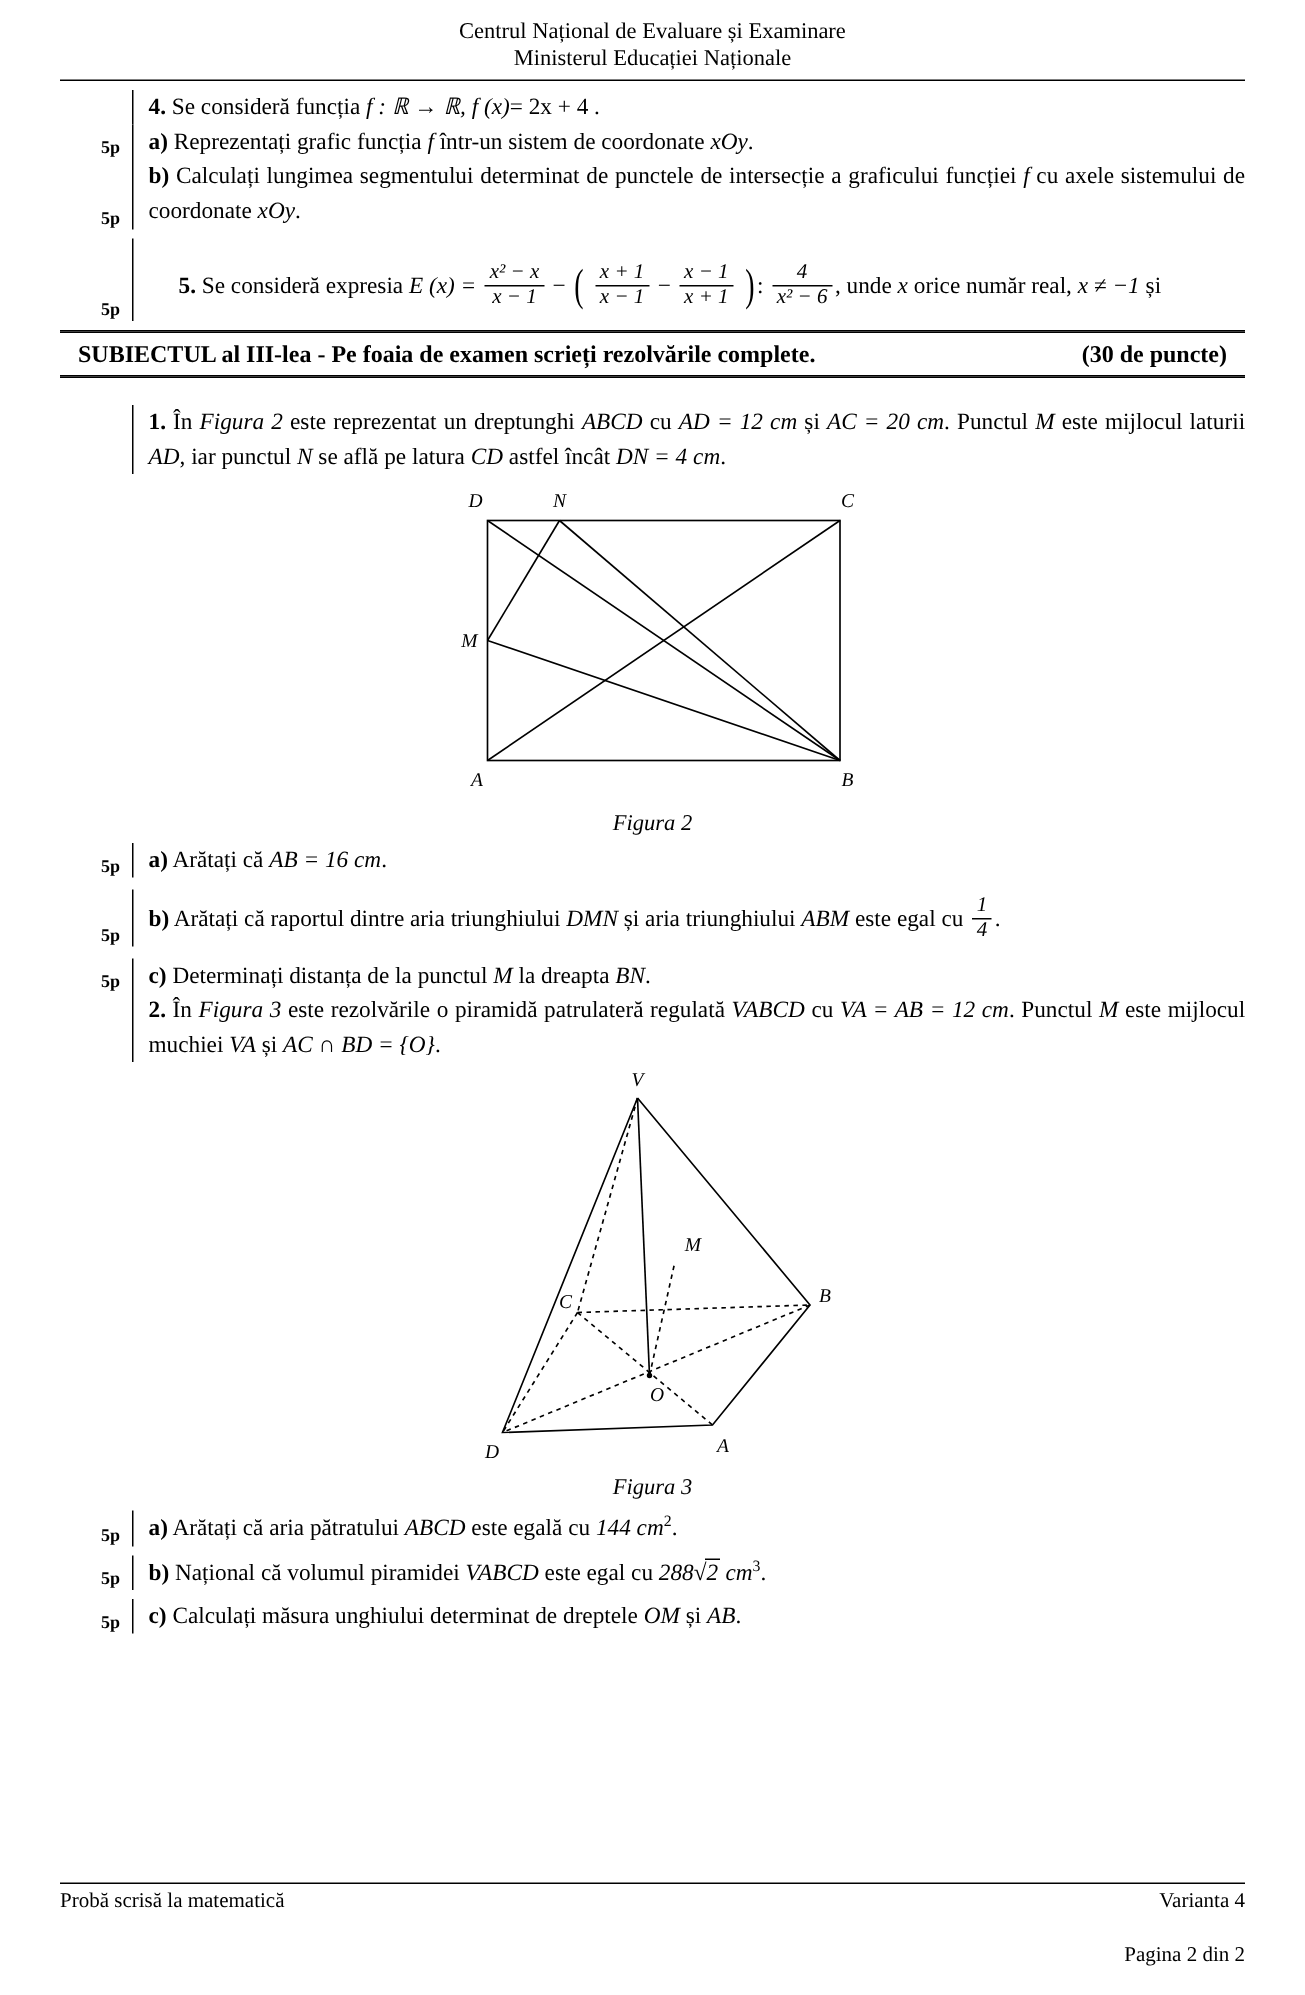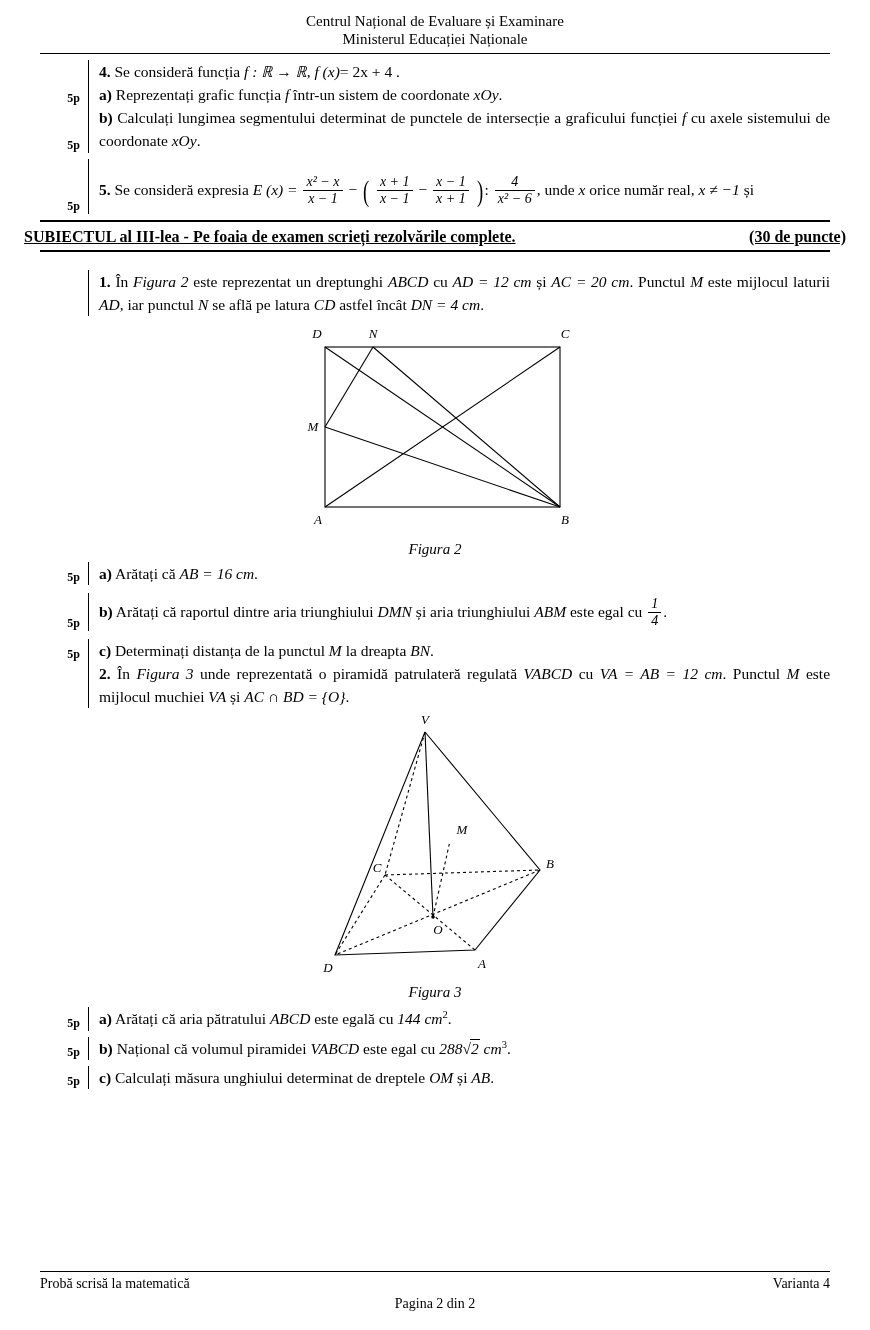--- a/index.html
+++ b/index.html
@@ -91,23 +91,22 @@
     top: -1px;
   }
   sup.small { font-size: 0.68em; vertical-align: super; }
 
   .subject-head {
     display: flex;
     justify-content: space-between;
     align-items: baseline;
     font-weight: bold;
     font-size: 16px;
-    margin: 0 24px;
+    margin: 0 52px;
     padding: 6px 0 4px 0;
-    text-decoration: underline;
   }
   .section-rules {
     border-top: 1px solid #000;
     border-bottom: 1px solid #000;
     margin: 0 40px;
     height: 0;
   }
 
   .fig-caption {
     text-align: center;
@@ -130,22 +129,22 @@
   }
   .footer-top-rule {
     border-top: 1px solid #000;
     margin-bottom: 4px;
   }
   .footer-row {
     display: flex;
     justify-content: space-between;
   }
   .footer-center {
-    text-align: center;
-    margin-top: 4px;
+    text-align: right;
+    margin-top: 20px;
   }
   .sqrt-wrap { white-space: nowrap; }
   .sqrt-bar {
     border-top: 1px solid #000;
     padding: 0 1px 0 1px;
     margin-left: -1px;
   }
 </style>
 </head>
 <body>
@@ -192,21 +191,21 @@
         <i class="m">f</i>
         <span>cu axele sistemului de coordonate</span>
         <i class="m">xOy</i><span>.</span>
       </div>
     </div>
 
     <div class="row" style="margin-top:6px;">
       <div class="pts" style="padding-top:14px;">5p</div>
       <div class="bar"></div>
       <div class="content">
-        <div style="padding-top:10px;">
+        <div style="padding-top:10px;margin-left:20px;">
           <span class="b">5.</span>
           <span>Se consideră expresia</span>
           <i class="m">E (x) =</i>
           <span class="frac">
             <span class="num"><i class="m">x² − x</i></span>
             <span class="den"><i class="m">x − 1</i></span>
           </span>
           <span>−</span>
           <span class="paren">(</span>
           <span class="frac">
@@ -324,21 +323,21 @@
       </div>
     </div>
 
     <div class="row">
       <div class="pts"></div>
       <div class="bar"></div>
       <div class="content">
         <span class="b">2.</span>
         <span>În</span>
         <i class="m">Figura 3</i>
-        <span>unde reprezentată o piramidă patrulateră regulată</span>
+        <span>este rezolvările o piramidă patrulateră regulată</span>
         <i class="m">VABCD</i>
         <span>cu</span>
         <i class="m">VA = AB = 12 cm</i><span>.</span>
         <span>Punctul</span>
         <i class="m">M</i>
         <span>este mijlocul muchiei</span>
         <i class="m">VA</i>
         <span>și</span>
         <i class="m">AC ∩ BD = {O}</i><span>.</span>
       </div>

